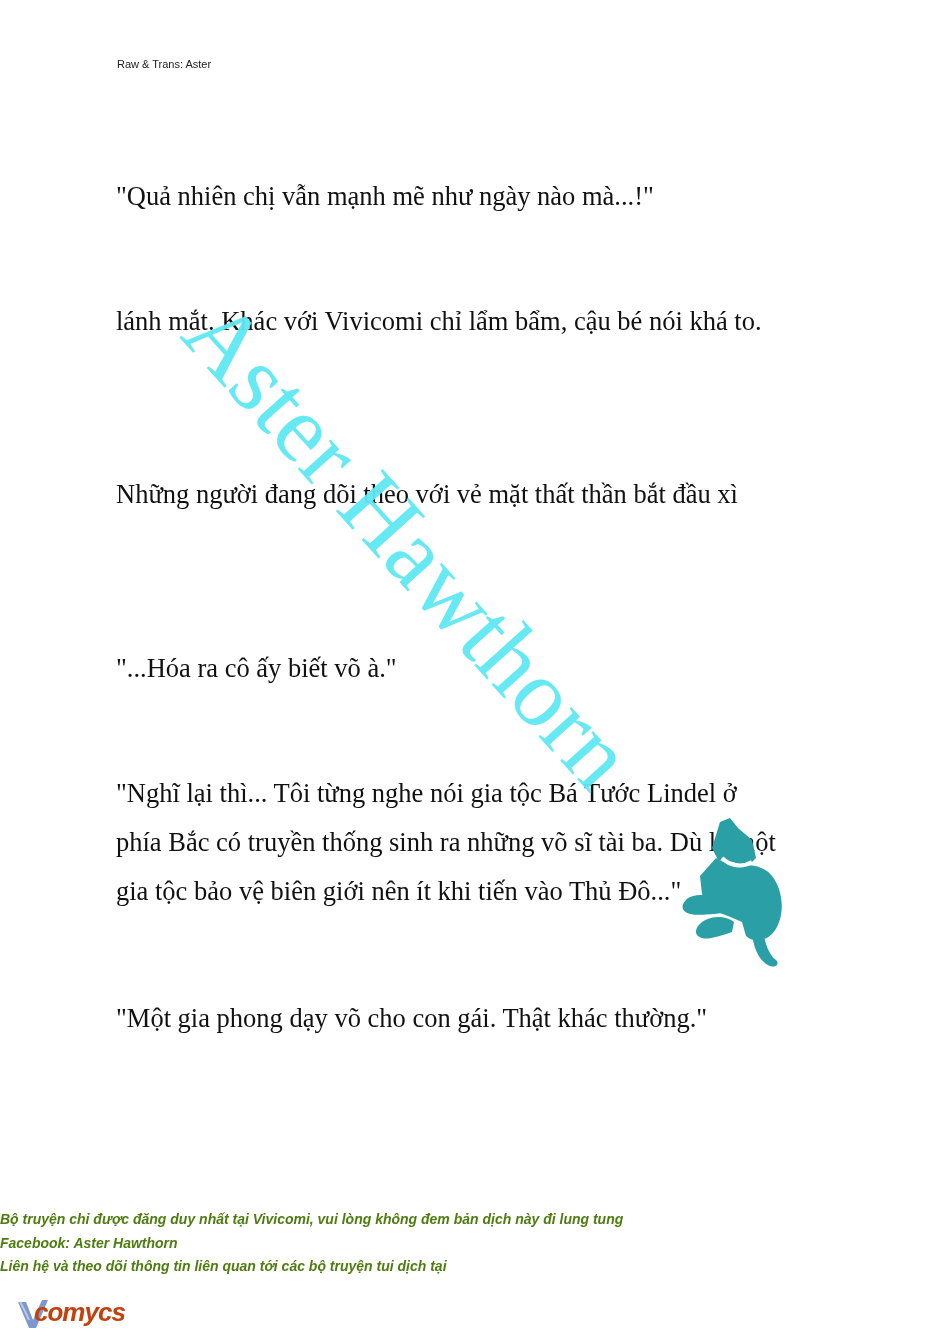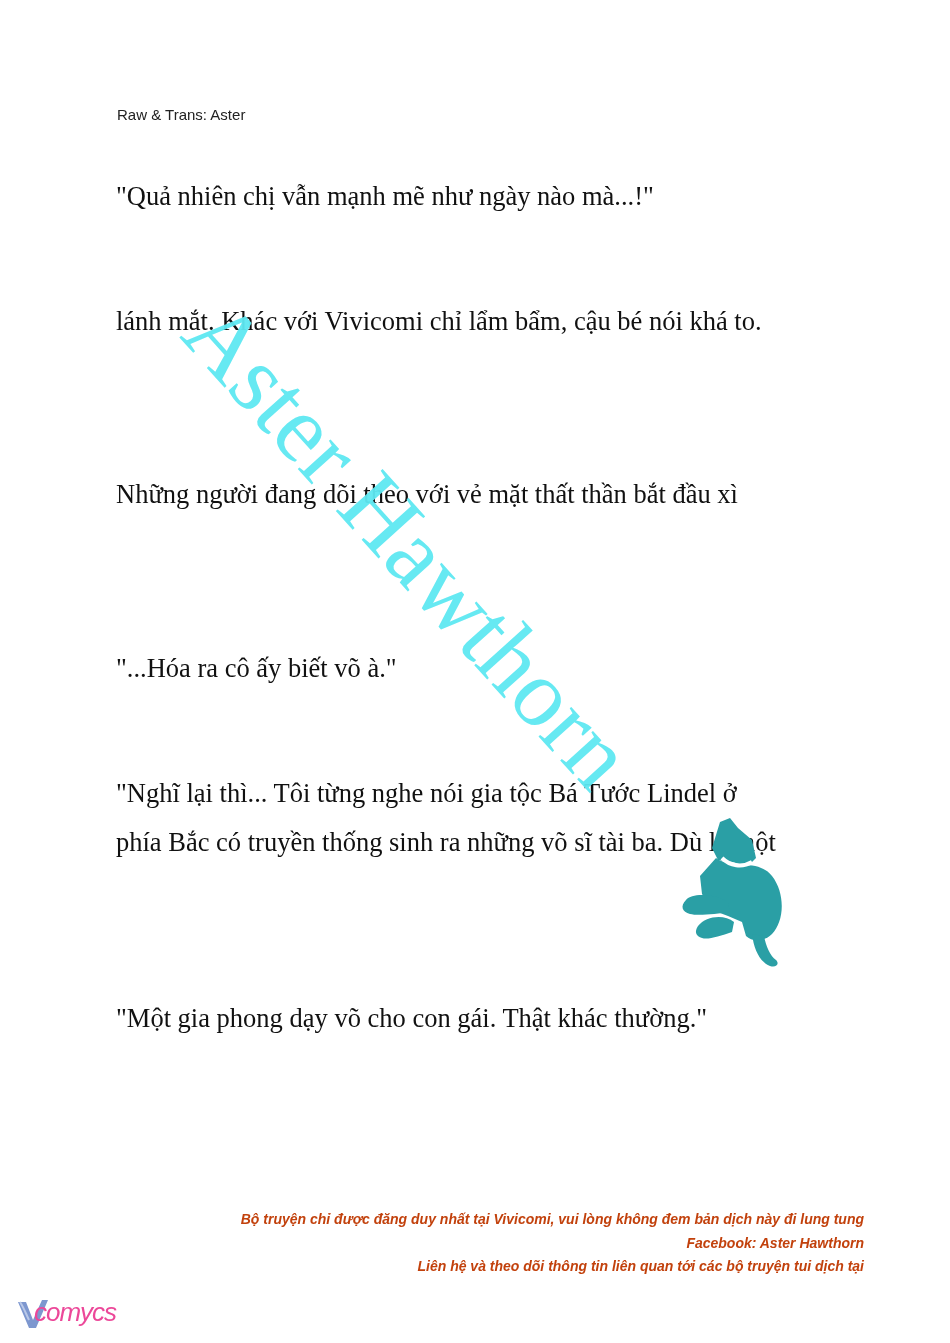--- a/index.html
+++ b/index.html
@@ -13,47 +13,46 @@
       position: relative;
       overflow: hidden;
       font-family: "Liberation Serif", "DejaVu Serif", serif;
       color: #111111;
     }
     .header-credit {
       position: absolute;
       left: 117px;
       top: 58px;
       font-family: "Liberation Sans", "DejaVu Sans", sans-serif;
-      font-size: 15px;
+      font-size: 11px;
       color: #222222;
       white-space: nowrap;
-      margin-top: 48px;
     }
     .para {
       position: absolute;
       left: 116px;
       width: 730px;
       font-size: 26.5px;
       line-height: 49px;
       margin: 0;
       white-space: nowrap;
     }
     .para .line { display: block; }
     .footer-notice {
       position: absolute;
       left: 0;
       width: 864px;
       top: 1208px;
-      text-align: right;
+      text-align: left;
       font-family: "Liberation Sans", "DejaVu Sans", sans-serif;
       font-style: italic;
       font-weight: bold;
       font-size: 14px;
       line-height: 23.5px;
-      color: #c2410c;
+      color: #4d7c0f;
     }
     .footer-notice .line { display: block; }
     .watermark {
       position: absolute;
       left: 90px;
       top: 520px;
       width: 680px;
       font-family: "Liberation Serif", "DejaVu Serif", serif;
       font-size: 96px;
       line-height: 1;
@@ -79,24 +78,24 @@
       width: 130px;
       height: 32px;
     }
     .logo-text {
       position: absolute;
       left: 34px;
       top: 1: 0;
       top: 1297px;
       font-family: "Liberation Sans", "DejaVu Sans", sans-serif;
       font-style: italic;
-      font-weight: normal;
+      font-weight: bold;
       font-size: 26px;
       letter-spacing: -1px;
-      color: #ec4899;
+      color: #c2410c;
     }
   </style>
 </head>
 <body>
 
 <div class="header-credit">Raw &amp; Trans: Aster</div>
 
 <p class="para" style="top:172px">
   <span class="line">"Quả nhiên chị vẫn mạnh mẽ như ngày nào mà...!"</span>
 </p>
@@ -109,20 +108,21 @@
   <span class="line">Những người đang dõi theo với vẻ mặt thất thần bắt đầu xì</span>
 </p>
 
 <p class="para" style="top:644px">
   <span class="line">"...Hóa ra cô ấy biết võ à."</span>
 </p>
 
 <p class="para" style="top:769px">
   <span class="line">"Nghĩ lại thì... Tôi từng nghe nói gia tộc Bá Tước Lindel ở</span>
   <span class="line">phía Bắc có truyền thống sinh ra những võ sĩ tài ba. Dù là một</span>
+  <span class="line">gia tộc bảo vệ biên giới nên ít khi tiến vào Thủ Đô..."</span>
 </p>
 
 <p class="para" style="top:994px">
   <span class="line">"Một gia phong dạy võ cho con gái. Thật khác thường."</span>
 </p>
 
 <div class="watermark">Aster Hawthorn</div>
 
 <svg class="cat" viewBox="0 0 120 150" xmlns="http://www.w3.org/2000/svg">
   <g fill="#2a9fa5">

